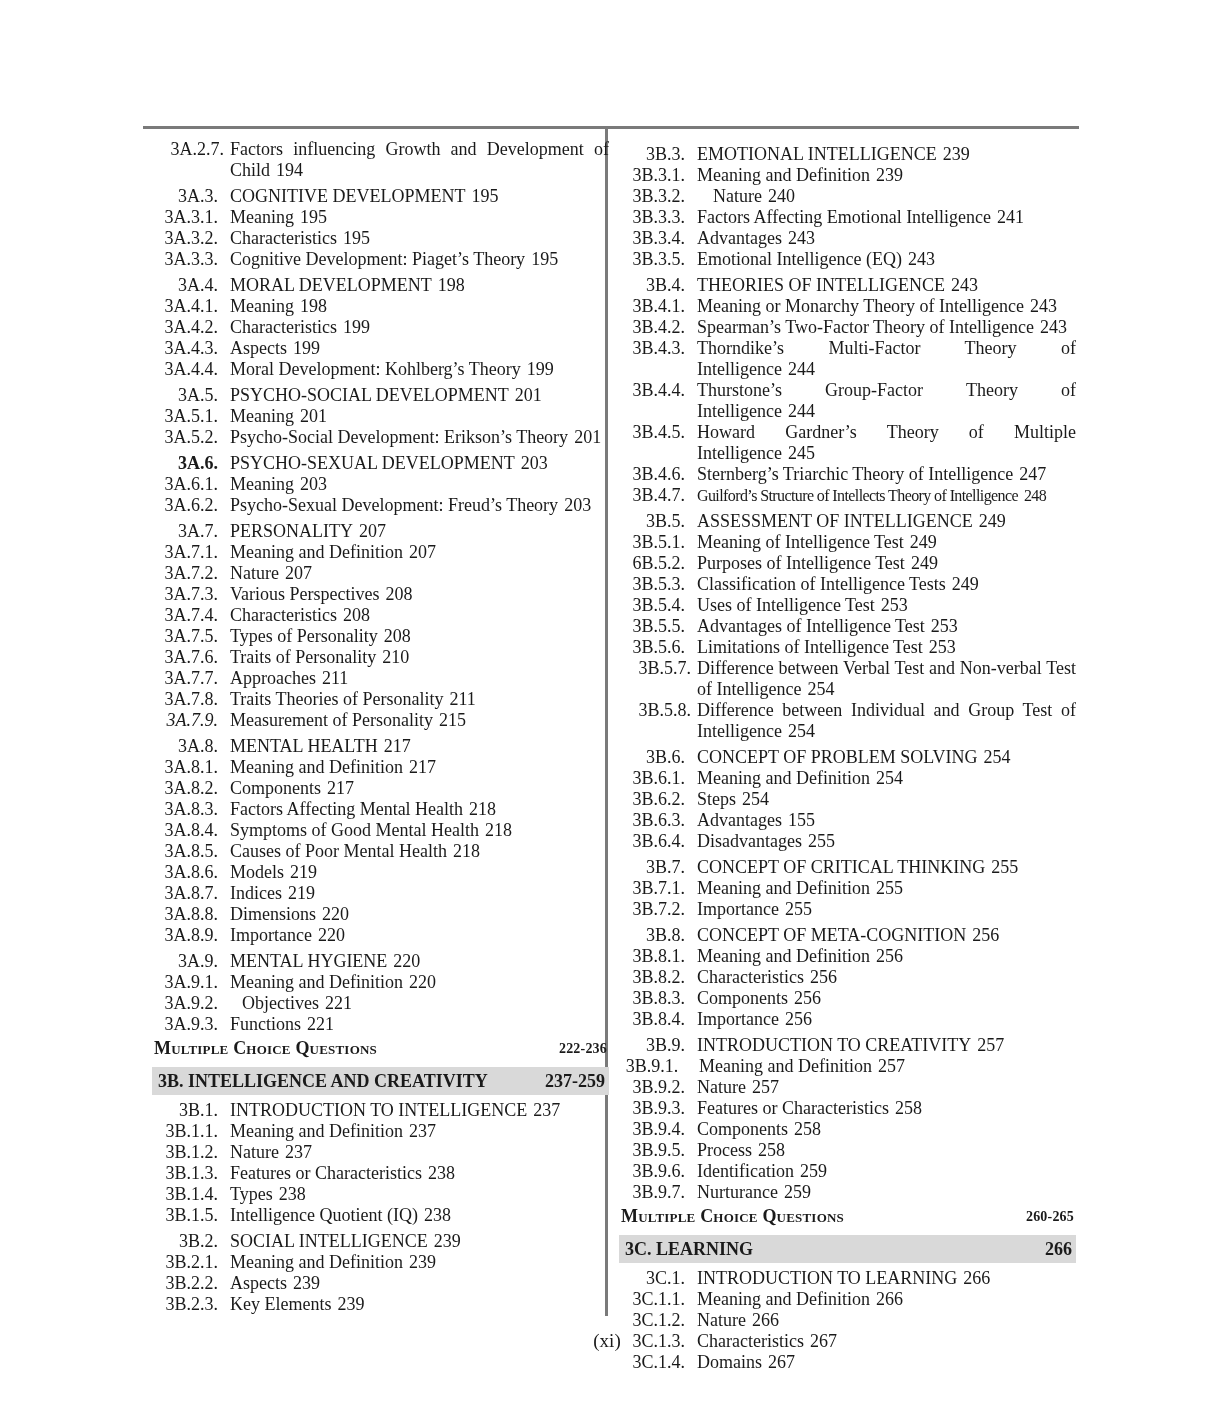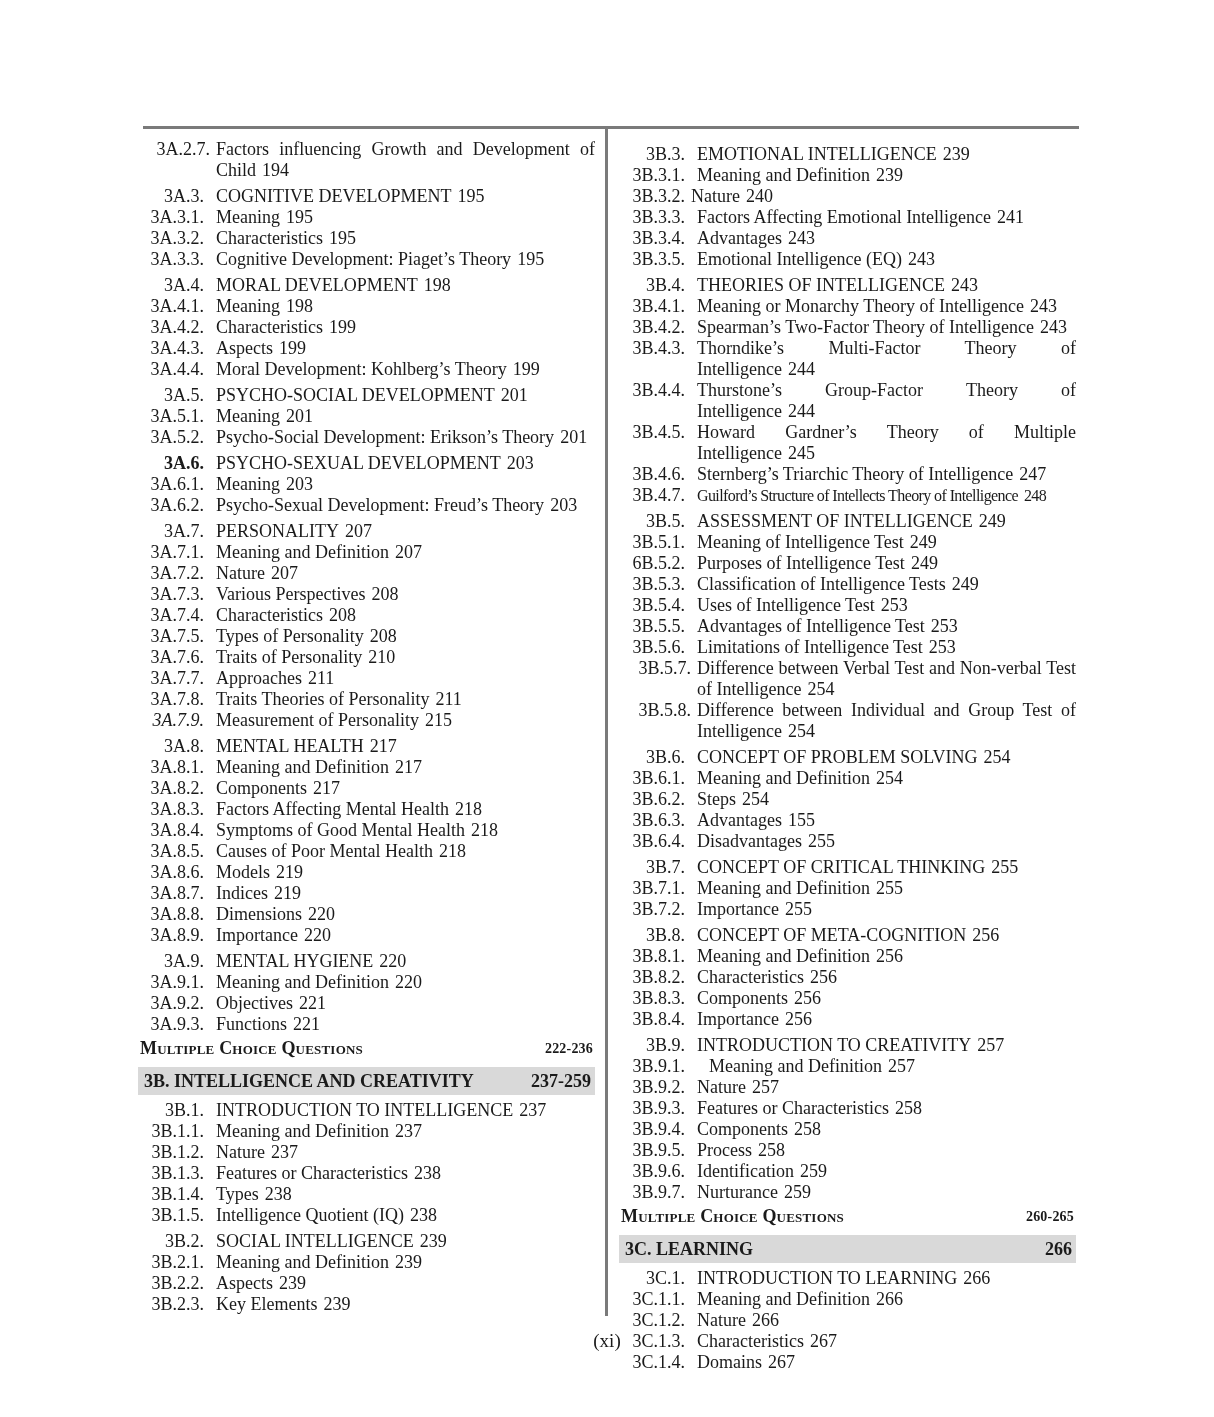--- a/index.html
+++ b/index.html
@@ -10,21 +10,21 @@
   }
   .top-rule {
     position: absolute; left: 143px; top: 126px; width: 936px; height: 3px;
     background: #7a7a7a;
   }
   .col-divider {
     position: absolute; left: 605px; top: 126px; width: 3px; height: 1190px;
     background: #7a7a7a;
   }
   .col { position: absolute; top: 139px; }
-  .col-left { left: 138px; width: 457px; }
+  .col-left { left: 152px; width: 457px; }
   .col-right { left: 619px; width: 457px; }
   .entry { display: flex; font-size: 18px; line-height: 21px; }
   .entry .code { flex: 0 0 72px; text-align: right; padding-right: 0; white-space: nowrap; }
   .entry .title { flex: 1; padding-left: 0; text-align: justify; text-align-last: left; }
   .entry .title .pg { margin-left: 6px; }
   .entry.section { margin-top: 5px; }
   .entry.section .code { flex-basis: 66px; padding-right: 6px; }
   .entry.section .title { padding-left: 0; }
   .entry.sub .code { flex-basis: 66px; padding-right: 6px; }
   .entry.wrap .title { text-align: justify; }
@@ -198,21 +198,21 @@
     </div>
     <div class="entry section">
       <span class="code" style="margin-right: 6px;">3A.9.</span>
       <span class="title"><span>MENTAL HYGIENE</span><span class="pg">220</span></span>
     </div>
     <div class="entry sub">
       <span class="code" style="margin-right: 6px;">3A.9.1.</span>
       <span class="title"><span>Meaning and Definition</span><span class="pg">220</span></span>
     </div>
     <div class="entry sub">
-      <span class="code" style="margin-right: 6px;">3A.9.2.</span>
+      <span class="code" style="margin-right: 18px;">3A.9.2.</span>
       <span class="title"><span>Objectives</span><span class="pg">221</span></span>
     </div>
     <div class="entry sub">
       <span class="code" style="margin-right: 6px;">3A.9.3.</span>
       <span class="title"><span>Functions</span><span class="pg">221</span></span>
     </div>
     <div class="mcq">
       <span class="mcq-label">Multiple Choice Questions</span>
       <span class="mcq-pages">222-236</span>
     </div>
@@ -264,21 +264,21 @@
 <div class="col col-right">
     <div class="entry section">
       <span class="code" style="margin-right: 6px;">3B.3.</span>
       <span class="title"><span>EMOTIONAL INTELLIGENCE</span><span class="pg">239</span></span>
     </div>
     <div class="entry sub">
       <span class="code" style="margin-right: 6px;">3B.3.1.</span>
       <span class="title"><span>Meaning and Definition</span><span class="pg">239</span></span>
     </div>
     <div class="entry sub">
-      <span class="code" style="margin-right: 0;">3B.3.2.</span>
+      <span class="code" style="margin-right: 22px;">3B.3.2.</span>
       <span class="title"><span>Nature</span><span class="pg">240</span></span>
     </div>
     <div class="entry sub">
       <span class="code" style="margin-right: 6px;">3B.3.3.</span>
       <span class="title"><span>Factors Affecting Emotional Intelligence</span><span class="pg">241</span></span>
     </div>
     <div class="entry sub">
       <span class="code" style="margin-right: 6px;">3B.3.4.</span>
       <span class="title"><span>Advantages</span><span class="pg">243</span></span>
     </div>
@@ -404,21 +404,21 @@
     </div>
     <div class="entry sub">
       <span class="code" style="margin-right: 6px;">3B.8.4.</span>
       <span class="title"><span>Importance</span><span class="pg">256</span></span>
     </div>
     <div class="entry section">
       <span class="code" style="margin-right: 6px;">3B.9.</span>
       <span class="title"><span>INTRODUCTION TO CREATIVITY</span><span class="pg">257</span></span>
     </div>
     <div class="entry sub">
-      <span class="code" style="margin-right: 18px;">3B.9.1.</span>
+      <span class="code" style="margin-right: 8px; text-align: center;">3B.9.1.</span>
       <span class="title"><span>Meaning and Definition</span><span class="pg">257</span></span>
     </div>
     <div class="entry sub">
       <span class="code" style="margin-right: 6px;">3B.9.2.</span>
       <span class="title"><span>Nature</span><span class="pg">257</span></span>
     </div>
     <div class="entry sub">
       <span class="code" style="margin-right: 6px;">3B.9.3.</span>
       <span class="title"><span>Features or Characteristics</span><span class="pg">258</span></span>
     </div>

